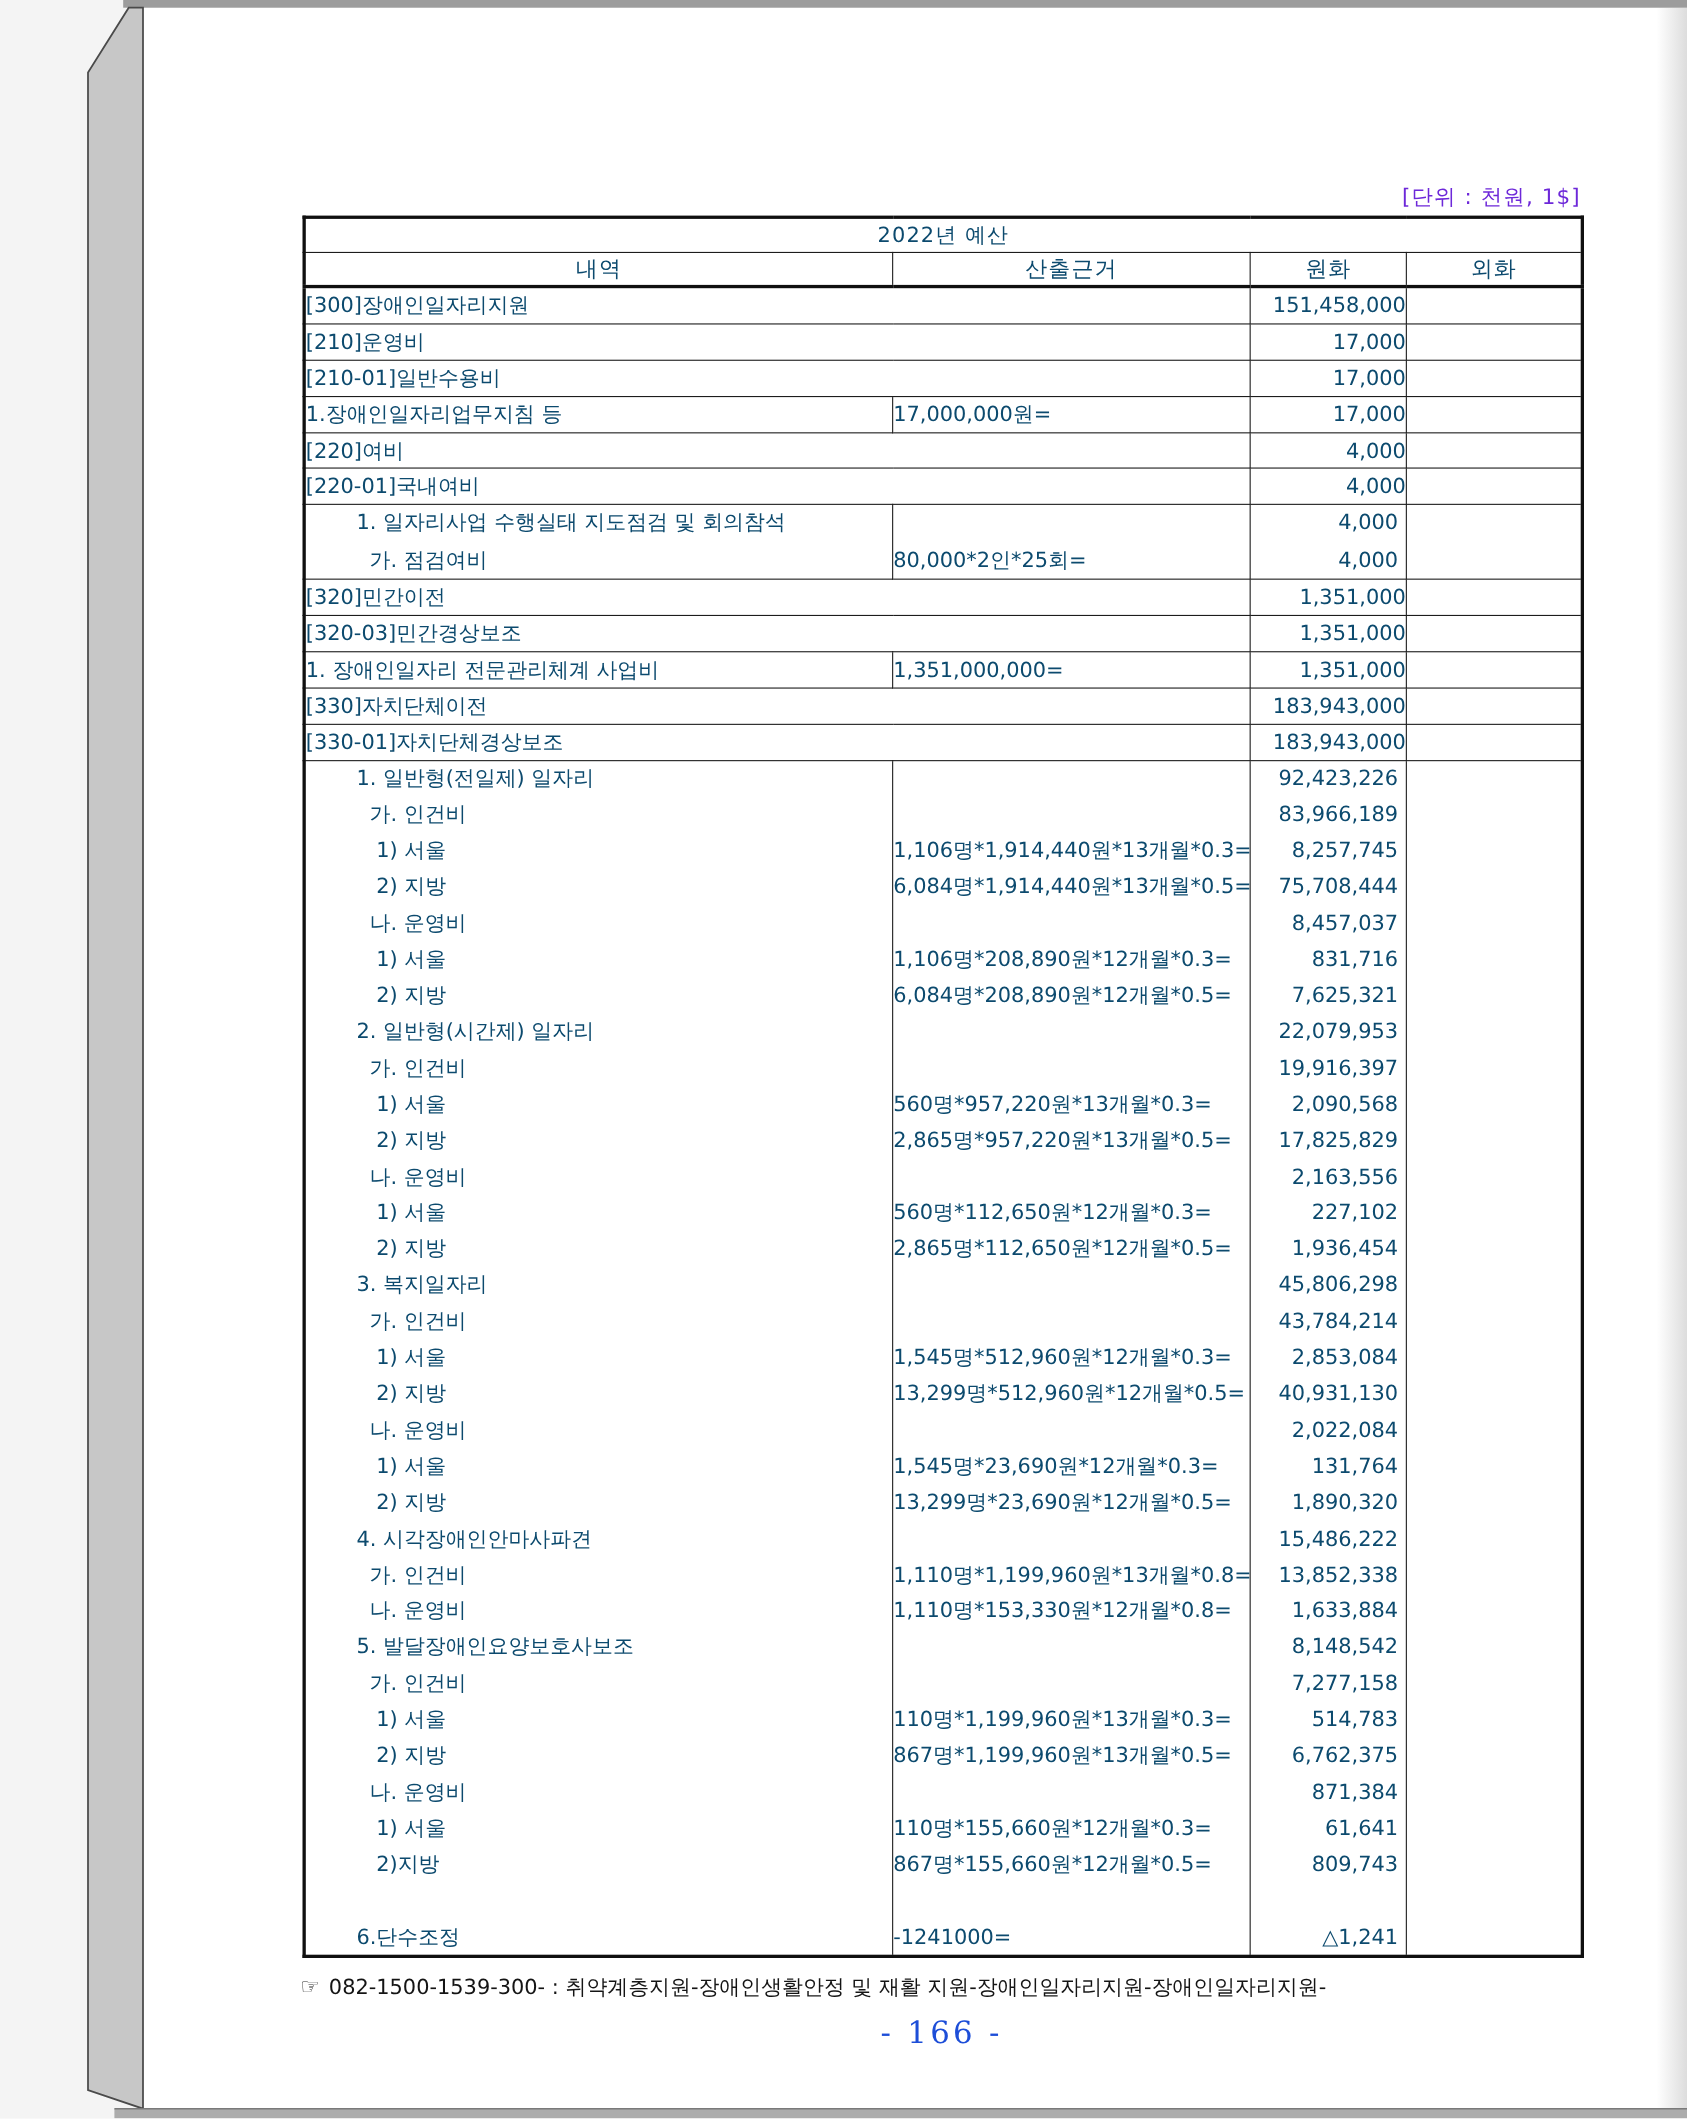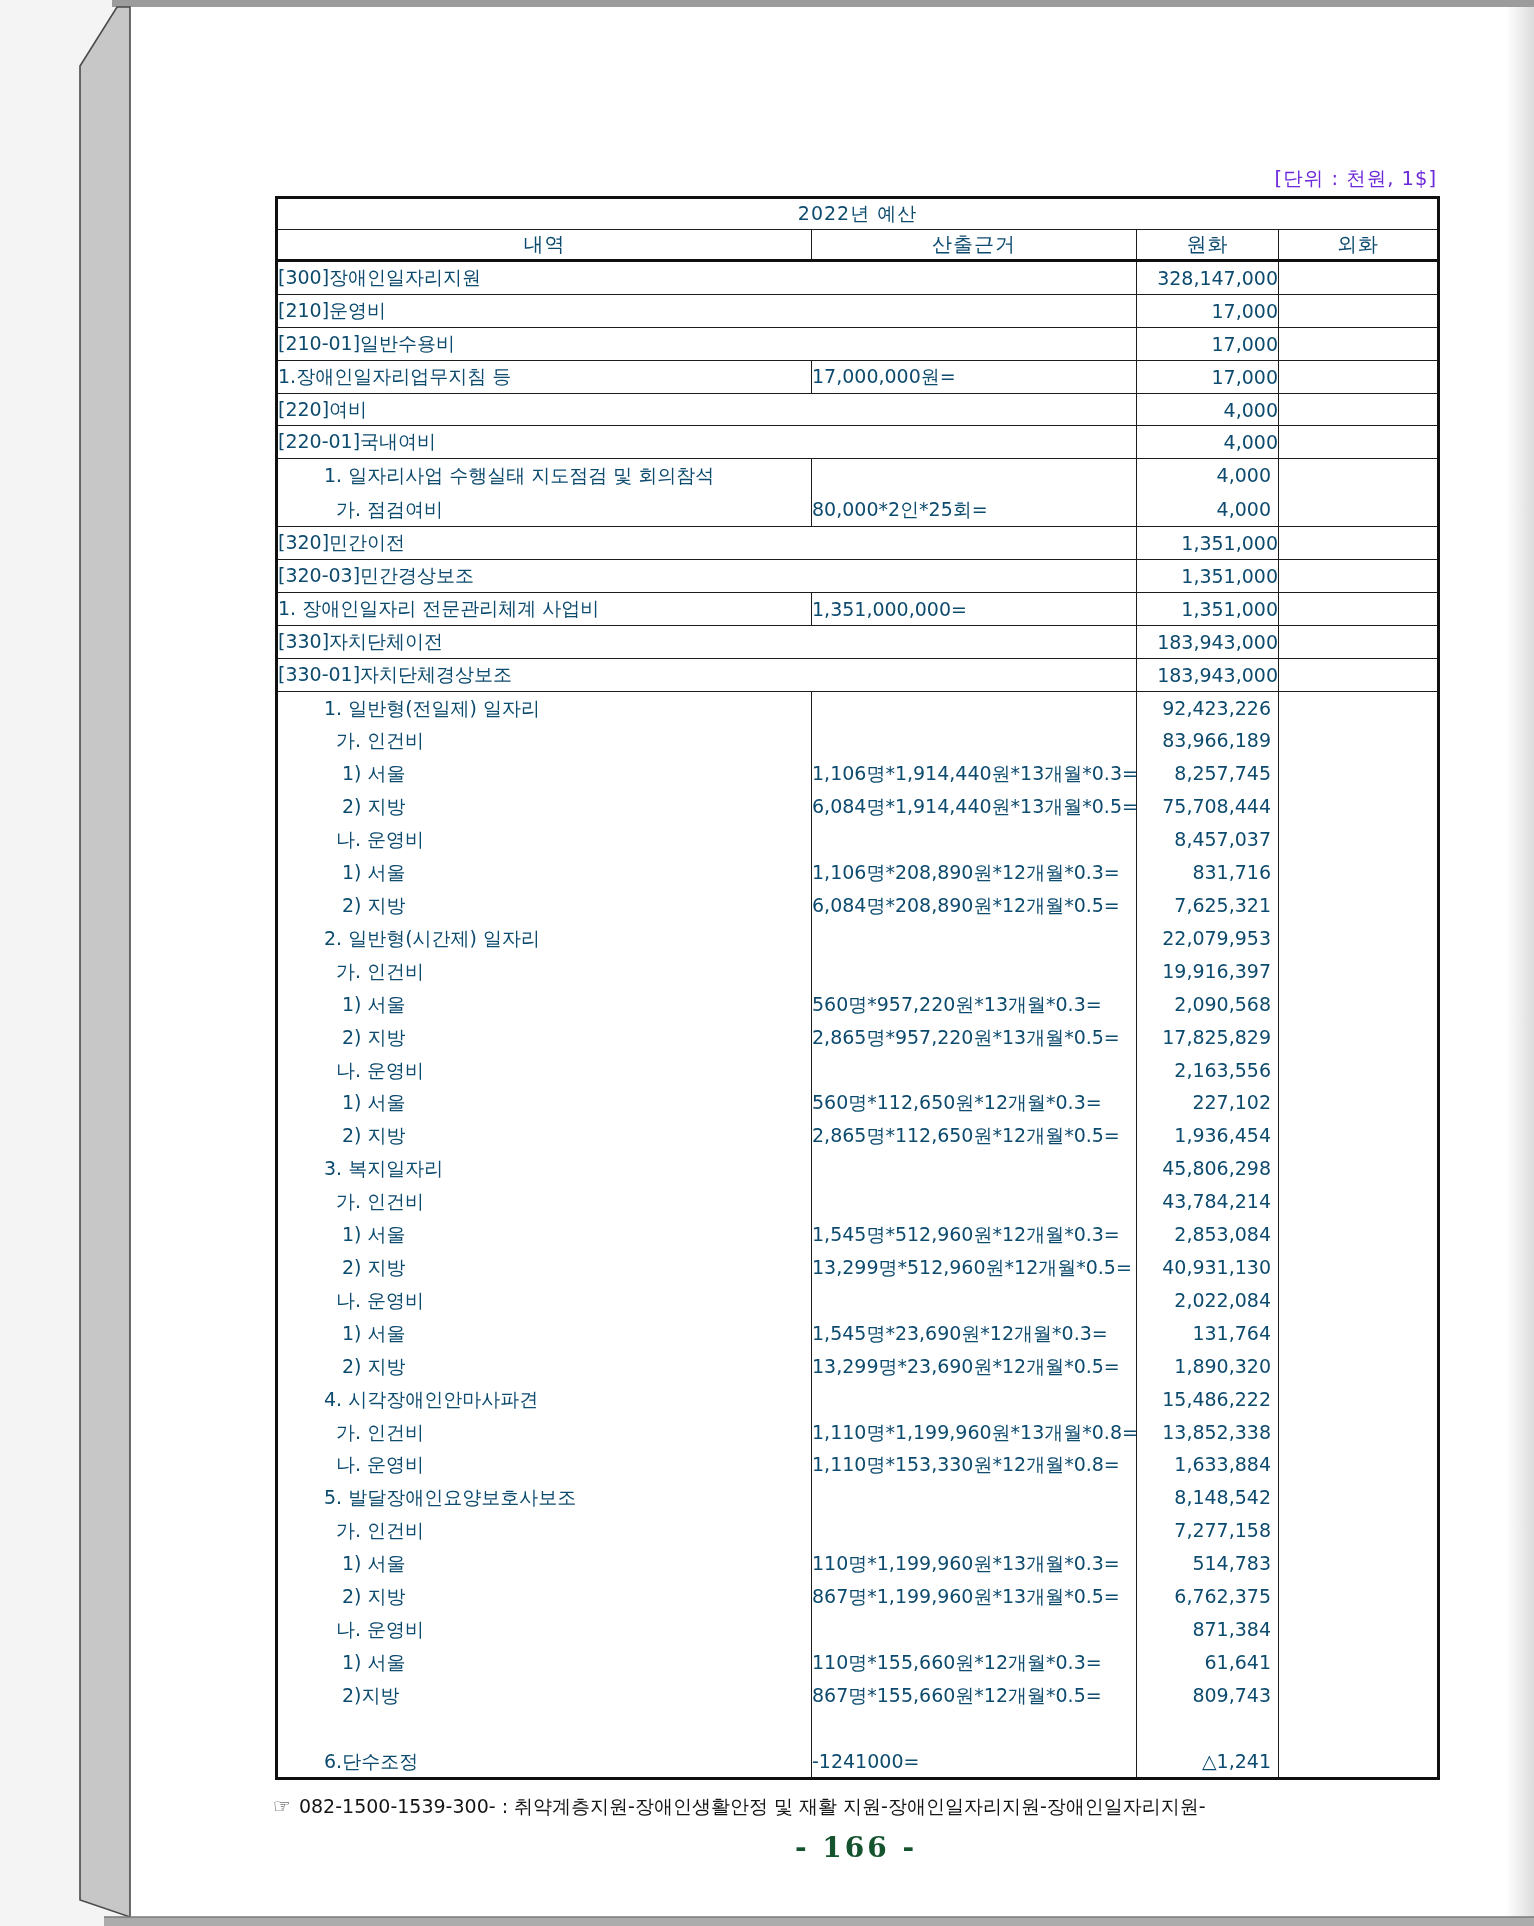--- a/index.html
+++ b/index.html
@@ -55,21 +55,21 @@
 
   .footnote{
     position:absolute;left:273px;top:1794px;width:1230px;
     font-size:19px;color:#141414;white-space:nowrap;
   }
   .footnote .hand{font-size:20px;color:#2a2a2a;margin-right:8px;}
   .page-number{
     position:absolute;left:275px;top:1831px;width:1162px;
     text-align:center;
     font-family:"DejaVu Serif","Liberation Serif",serif;
-    font-size:28px;letter-spacing:3px;color:#14532d;font-weight:bold;
+    font-size:28px;letter-spacing:3px;color:#1d4ed8;
   }
 </style>
 </head>
 <body>
 
 <div class="stage">
 
   <svg class="chrome" width="1534" height="1926" viewBox="0 0 1534 1926">
     <rect x="112" y="0" width="1422" height="7" fill="#9c9c9c"></rect>
     <polygon points="117,7 130,7 130,1917 80,1900 80,66" fill="#c7c7c7" stroke="#4a4a4a" stroke-width="1.6"></polygon>
@@ -95,21 +95,21 @@
           <td class="titlecell" colspan="4">2022년 예산</td>
         </tr>
         <tr class="hdr">
           <td>내역</td>
           <td>산출근거</td>
           <td>원화</td>
           <td>외화</td>
         </tr>
       <tr class="brow">
             <td class="lblcell ind1" colspan="2">[300]장애인일자리지원</td>
-            <td class="amt">328,147,000</td>
+            <td class="amt">151,458,000</td>
             <td></td>
           </tr>
           <tr class="brow">
             <td class="lblcell ind2" colspan="2">[210]운영비</td>
             <td class="amt">17,000</td>
             <td></td>
           </tr>
           <tr class="brow">
             <td class="lblcell ind3" colspan="2">[210-01]일반수용비</td>
             <td class="amt">17,000</td>

